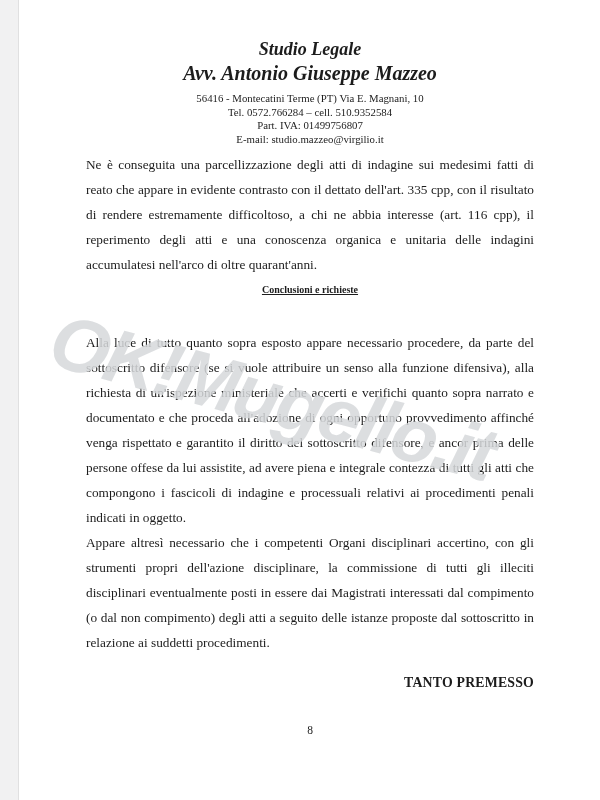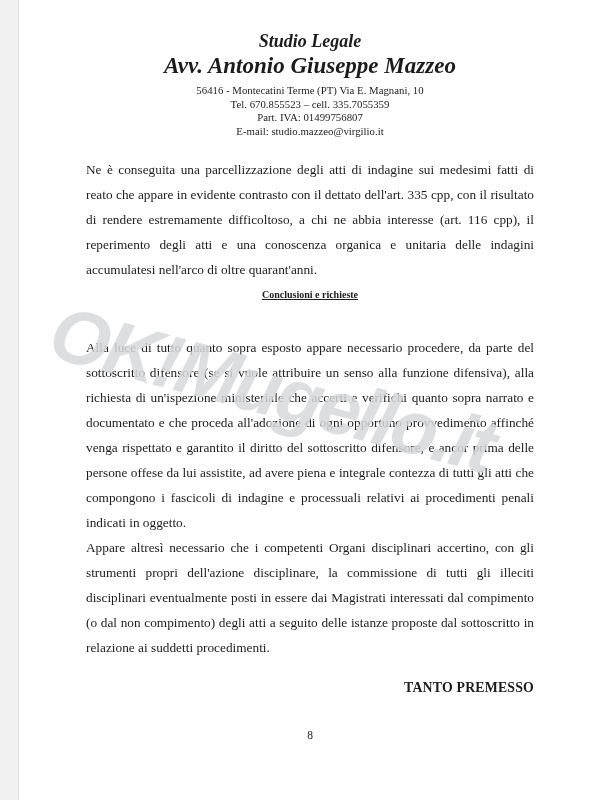--- a/index.html
+++ b/index.html
@@ -13,56 +13,56 @@
   }
   .viewer-gutter {
     position: absolute;
     left: 0; top: 0;
     width: 19px; height: 800px;
     background: #f1f1f2;
     border-right: 1px solid #e0e0e1;
   }
   .page {
     position: absolute;
-    left: 20px; top: 0;
+    left: 20px; top: 8px;
     width: 580px; height: 612px;
     background: #ffffff;
   }
   .content {
     position: relative;
     padding: 30px 66px 0 66px;   
     height: 100%;
   }
   .firm-name {
     font-style: italic;
     font-weight: bold;
     font-size: 18px;
     line-height: 23px;
     text-align: center;
   }
   .lawyer-name {
     font-style: italic;
     font-weight: bold;
-    font-size: 23px;
+    font-size: 20px;
     line-height: 25px;
     text-align: center;
   }
   .letterhead-details {
     margin-top: 6px;
     text-align: center;
     font-size: 10.8px;
     line-height: 13.5px;
   }
   .body-par {
     font-size: 13.3px;
     line-height: 25px;
     text-align: justify;
     text-justify: inter-word;
   }
-  .par-1 { margin-top: 19px; }
+  .par-1 { margin-top: 6px; }
   .par-2 { margin-top: 28px; }
   .section-heading {
     text-align: center;
     font-weight: bold;
     font-size: 10px;
     line-height: 25px;
     text-decoration: underline;
   }
   .closing-heading {
     margin-top: 15px;
@@ -101,21 +101,21 @@
 
 <div class="page">
   <div class="content">
 
     <div class="firm-name">Studio Legale</div>
 
     <div class="lawyer-name">Avv. Antonio Giuseppe Mazzeo</div>
 
     <div class="letterhead-details">
       <div>56416 - Montecatini Terme (PT) Via E. Magnani, 10</div>
-      <div>Tel. 670.855523 – cell. 335.7055359</div>
+      <div>Tel. 0572.766284 – cell. 510.9352584</div>
       <div>Part. IVA: 01499756807</div>
       <div>E-mail: studio.mazzeo@virgilio.it</div>
     </div>
 
     <div class="body-par par-1">Ne è conseguita una parcellizzazione degli atti di indagine sui medesimi fatti di reato che appare in evidente contrasto con il dettato dell'art. 335 cpp, con il risultato di rendere estremamente difficoltoso, a chi ne abbia interesse (art. 116 cpp), il reperimento degli atti e una conoscenza organica e unitaria delle indagini accumulatesi nell'arco di oltre quarant'anni.</div>
 
     <div class="section-heading">Conclusioni e richieste</div>
 
     <div class="body-par par-2">Alla luce di tutto quanto sopra esposto appare necessario procedere, da parte del sottoscritto difensore (se si vuole attribuire un senso alla funzione difensiva), alla richiesta di un'ispezione ministeriale che accerti e verifichi quanto sopra narrato e documentato e che proceda all'adozione di ogni opportuno provvedimento affinché venga rispettato e garantito il diritto del sottoscritto difensore, e ancor prima delle persone offese da lui assistite, ad avere piena e integrale contezza di tutti gli atti che compongono i fascicoli di indagine e processuali relativi ai procedimenti penali indicati in oggetto.</div>
 

